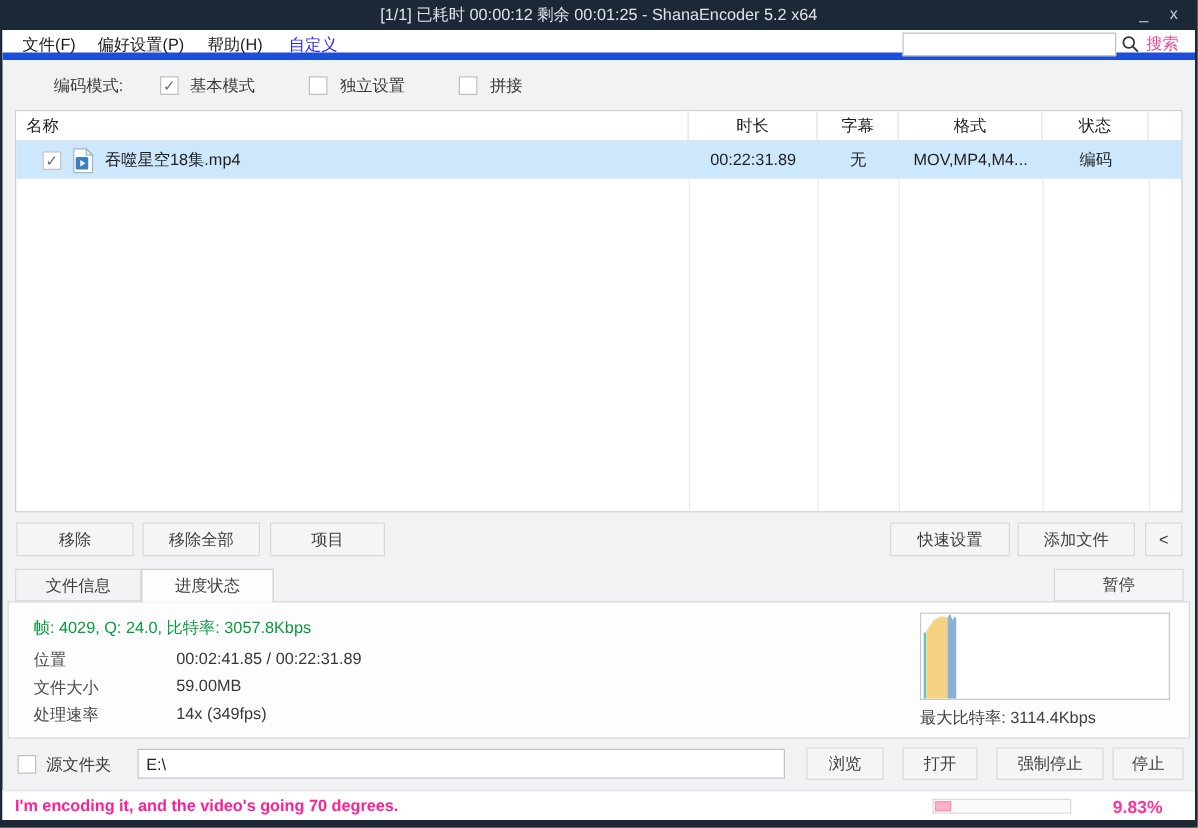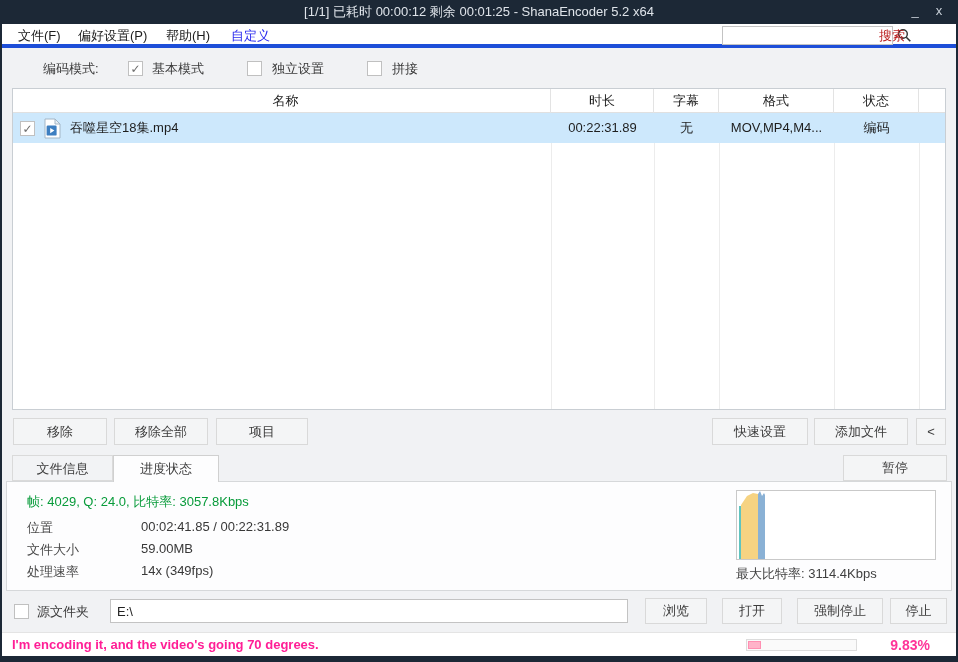--- a/index.html
+++ b/index.html
@@ -16,52 +16,52 @@
     line-height:24px; text-align:center; font-size:13px; }
   .win-btn { position:absolute; top:0; height:24px; line-height:22px; width:26px;
     text-align:center; color:#c9d1d9; font-size:13px; cursor:default; }
   .win-min { right:30px; }
   .win-close { right:6px; }
   
   .content { position:absolute; left:2px; top:24px; width:954px; height:632px;
     background:#f1f2f4; }
   
   .menubar { position:absolute; left:0; top:0; width:954px; height:24px;
-    background:#ffffff; border-bottom:4px solid #1d4ed8; }
+    background:#ffffff; border-bottom:6px solid #1d4ed8; }
   .menu-item { position:absolute; top:0; height:24px; line-height:24px;
     color:#1d1d1d; cursor:default; }
   .menu-accent { color:#2a2aee; }
   .search-input { position:absolute; left:720px; top:2px; width:171px; height:19px;
     border:1px solid #c3c3c3; background:#fff; font-size:12px; padding:0 4px;
     outline:none; font-family:inherit; }
   .search-icon { position:absolute; left:895px; top:4px; width:15px; height:15px; }
-  .search-label { position:absolute; left:877px; top:0; height:24px; line-height:24px; color:#b91c1c; }
+  .search-label { position:absolute; left:915px; top:0; height:24px; line-height:24px; color:#ec4899;font-family:Liberation Mono, monospace; }
   
   .modebar { position:absolute; left:0; top:25px; width:954px; height:39px; }
   .modebar .lbl { position:absolute; top:11px; color:#3a3a3a; }
   .cbx { display:inline-block; width:15px; height:15px; background:#fff;
     border:1px solid #c0c0c0; position:absolute; top:12px; text-align:center;
     line-height:14px; font-size:12px; color:#6b6b6b; }
   .cbx.checked::after { content:"\2713"; }
   .modebar .opt-lbl { position:absolute; top:11px; color:#3a3a3a; }
   
   .table { position:absolute; left:10px; top:64px; width:934px; height:322px;
     background:#ffffff; border:1px solid #c9ced3; }
   .thead { display:flex; height:24px; border-bottom:1px solid #e0e0e0; background:#fff; }
   .th { height:24px; line-height:23px; text-align:center; color:#1e1e1e;
     border-right:1px solid #e3e3e3; overflow:hidden; }
   .c-name { width:538px; } .c-dur { width:103px; } .c-sub { width:65px; }
   .c-fmt { width:115px; } .c-st { width:85px; } .c-fill { flex:1; border-right:none; }
-  .th.c-name { text-align:center; padding-left:8px; }
+  .th.c-name { text-align:left; padding-left:8px; }
   .tbody { position:relative; height:296px; }
   .vline { position:absolute; top:0; bottom:0; width:1px; background:#ececec; }
   .row { position:absolute; left:0; top:0; width:932px; height:30px;
     background:#cde8fc; display:flex; align-items:center; }
   .cell { height:30px; line-height:30px; text-align:center; color:#1e1e1e; overflow:hidden; white-space:nowrap; }
-  .cell.c-name { display:flex; align-items:center; text-align:center; padding-left:6px; }
+  .cell.c-name { display:flex; align-items:center; text-align:center; padding-left:20px; }
   .row .cbx { position:static; margin:0 9px 0 1px; flex:0 0 auto; }
   .file-icon { width:17px; height:21px; margin-right:9px; flex:0 0 auto; }
   
   .btn { position:absolute; height:27px; background:#f4f5f6; border:1px solid #d9d9d9;
     color:#3c3c3c; text-align:center; line-height:25px; font-size:13px; cursor:default; }
   .brow { top:394px; }
   
   .tab { position:absolute; top:431px; height:26px; line-height:25px; text-align:center;
     border:1px solid #dadada; background:#f2f3f5; color:#3c3c3c; cursor:default; }
   .tab.active { background:#fdfdfe; border-color:#d0d0d0; border-bottom:none;

